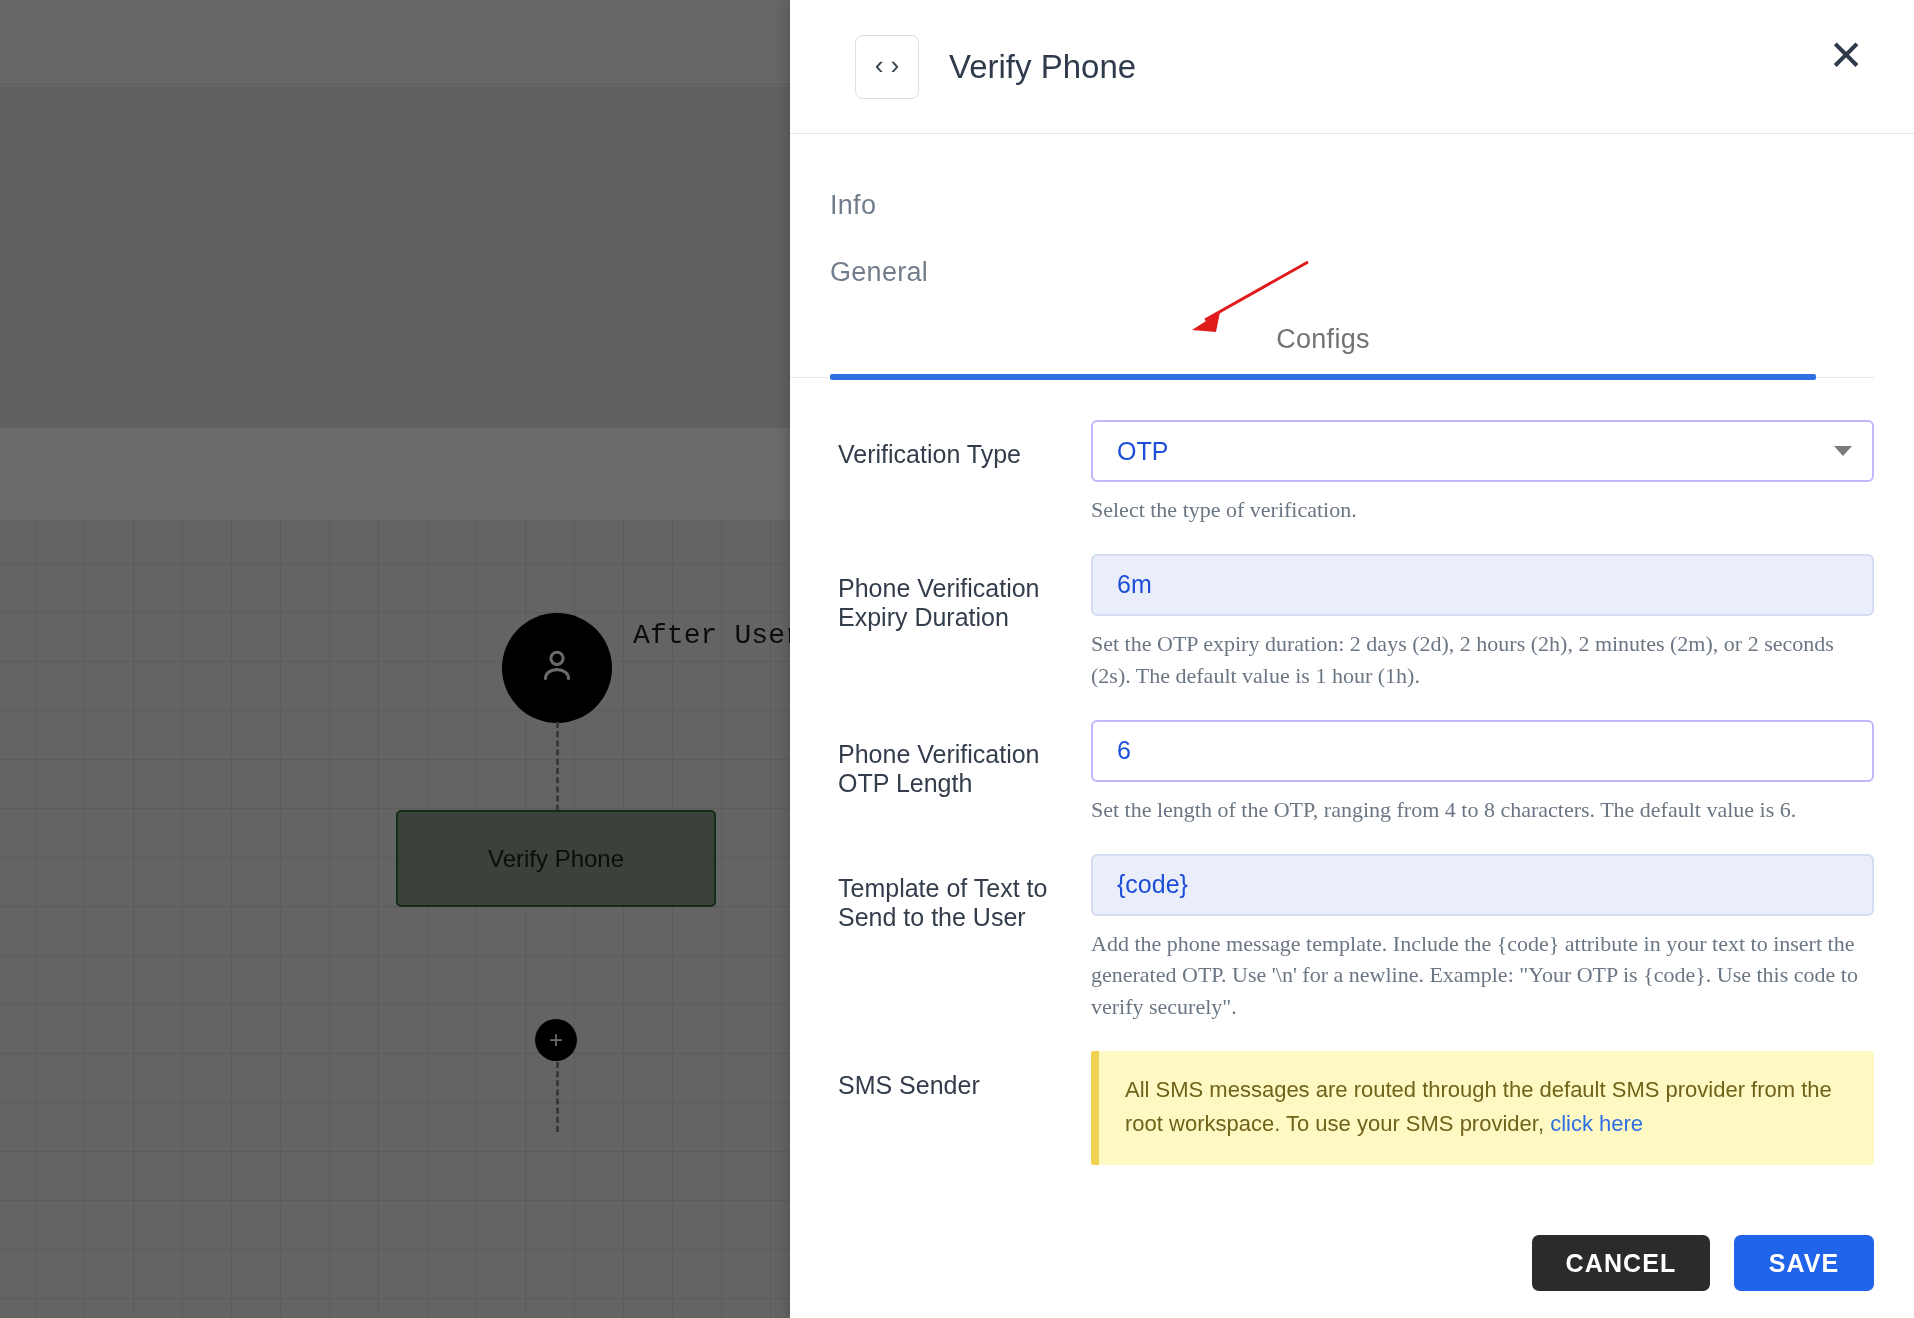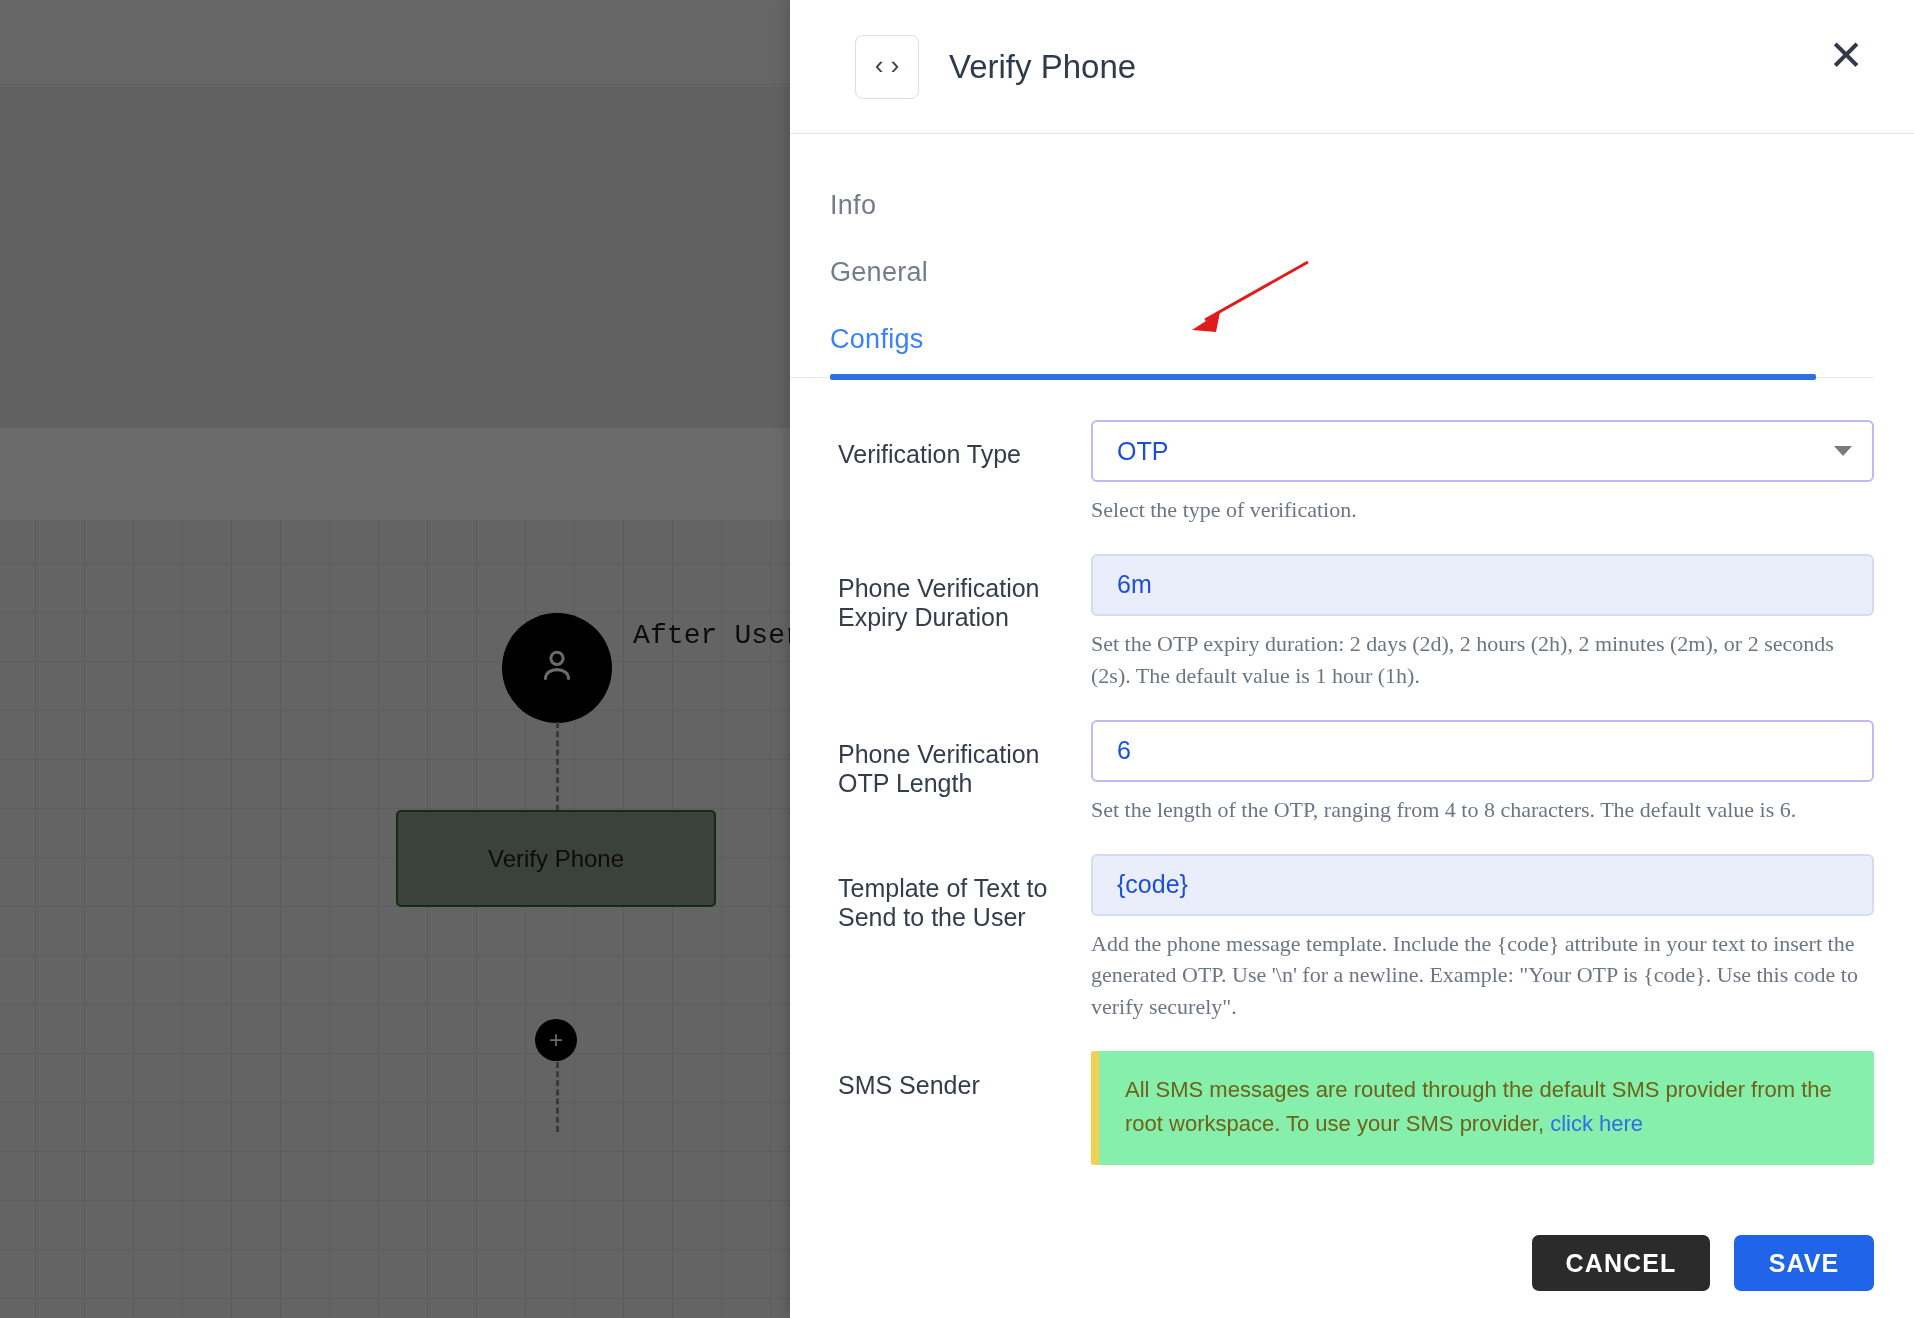--- a/index.html
+++ b/index.html
@@ -165,21 +165,21 @@
   }
   .tab {
     position: relative;
     padding: 14px 0 22px;
     margin-right: 58px;
     font-size: 27px;
     color: #727d8c;
     cursor: pointer;
     letter-spacing: .3px;
   }
-  .tab.active { color: #3b82f6; }
+  .tab.active { color: #737373; text-align: center; }
   .tab.active::after {
     content: "";
     position: absolute;
     left: 0; right: 0; bottom: -3px;
     height: 6px;
     background: #2f6fe4;
     border-radius: 2px;
   }
 
   
@@ -227,21 +227,21 @@
 
   .helper {
     margin-top: 12px;
     font-size: 22px;
     line-height: 1.45;
     color: #6b7684;
     font-family: Liberation Serif, serif;
   }
 
   .alert {
-    background: #86efac;
+    background: #fef9c3;
     border-left: 8px solid #f0d250;
     border-radius: 3px;
     padding: 22px 26px 24px 26px;
     font-size: 22px;
     line-height: 1.55;
     color: #6f6219;
   }
   .alert a {
     color: #2f6fe4;
     text-decoration: none;

